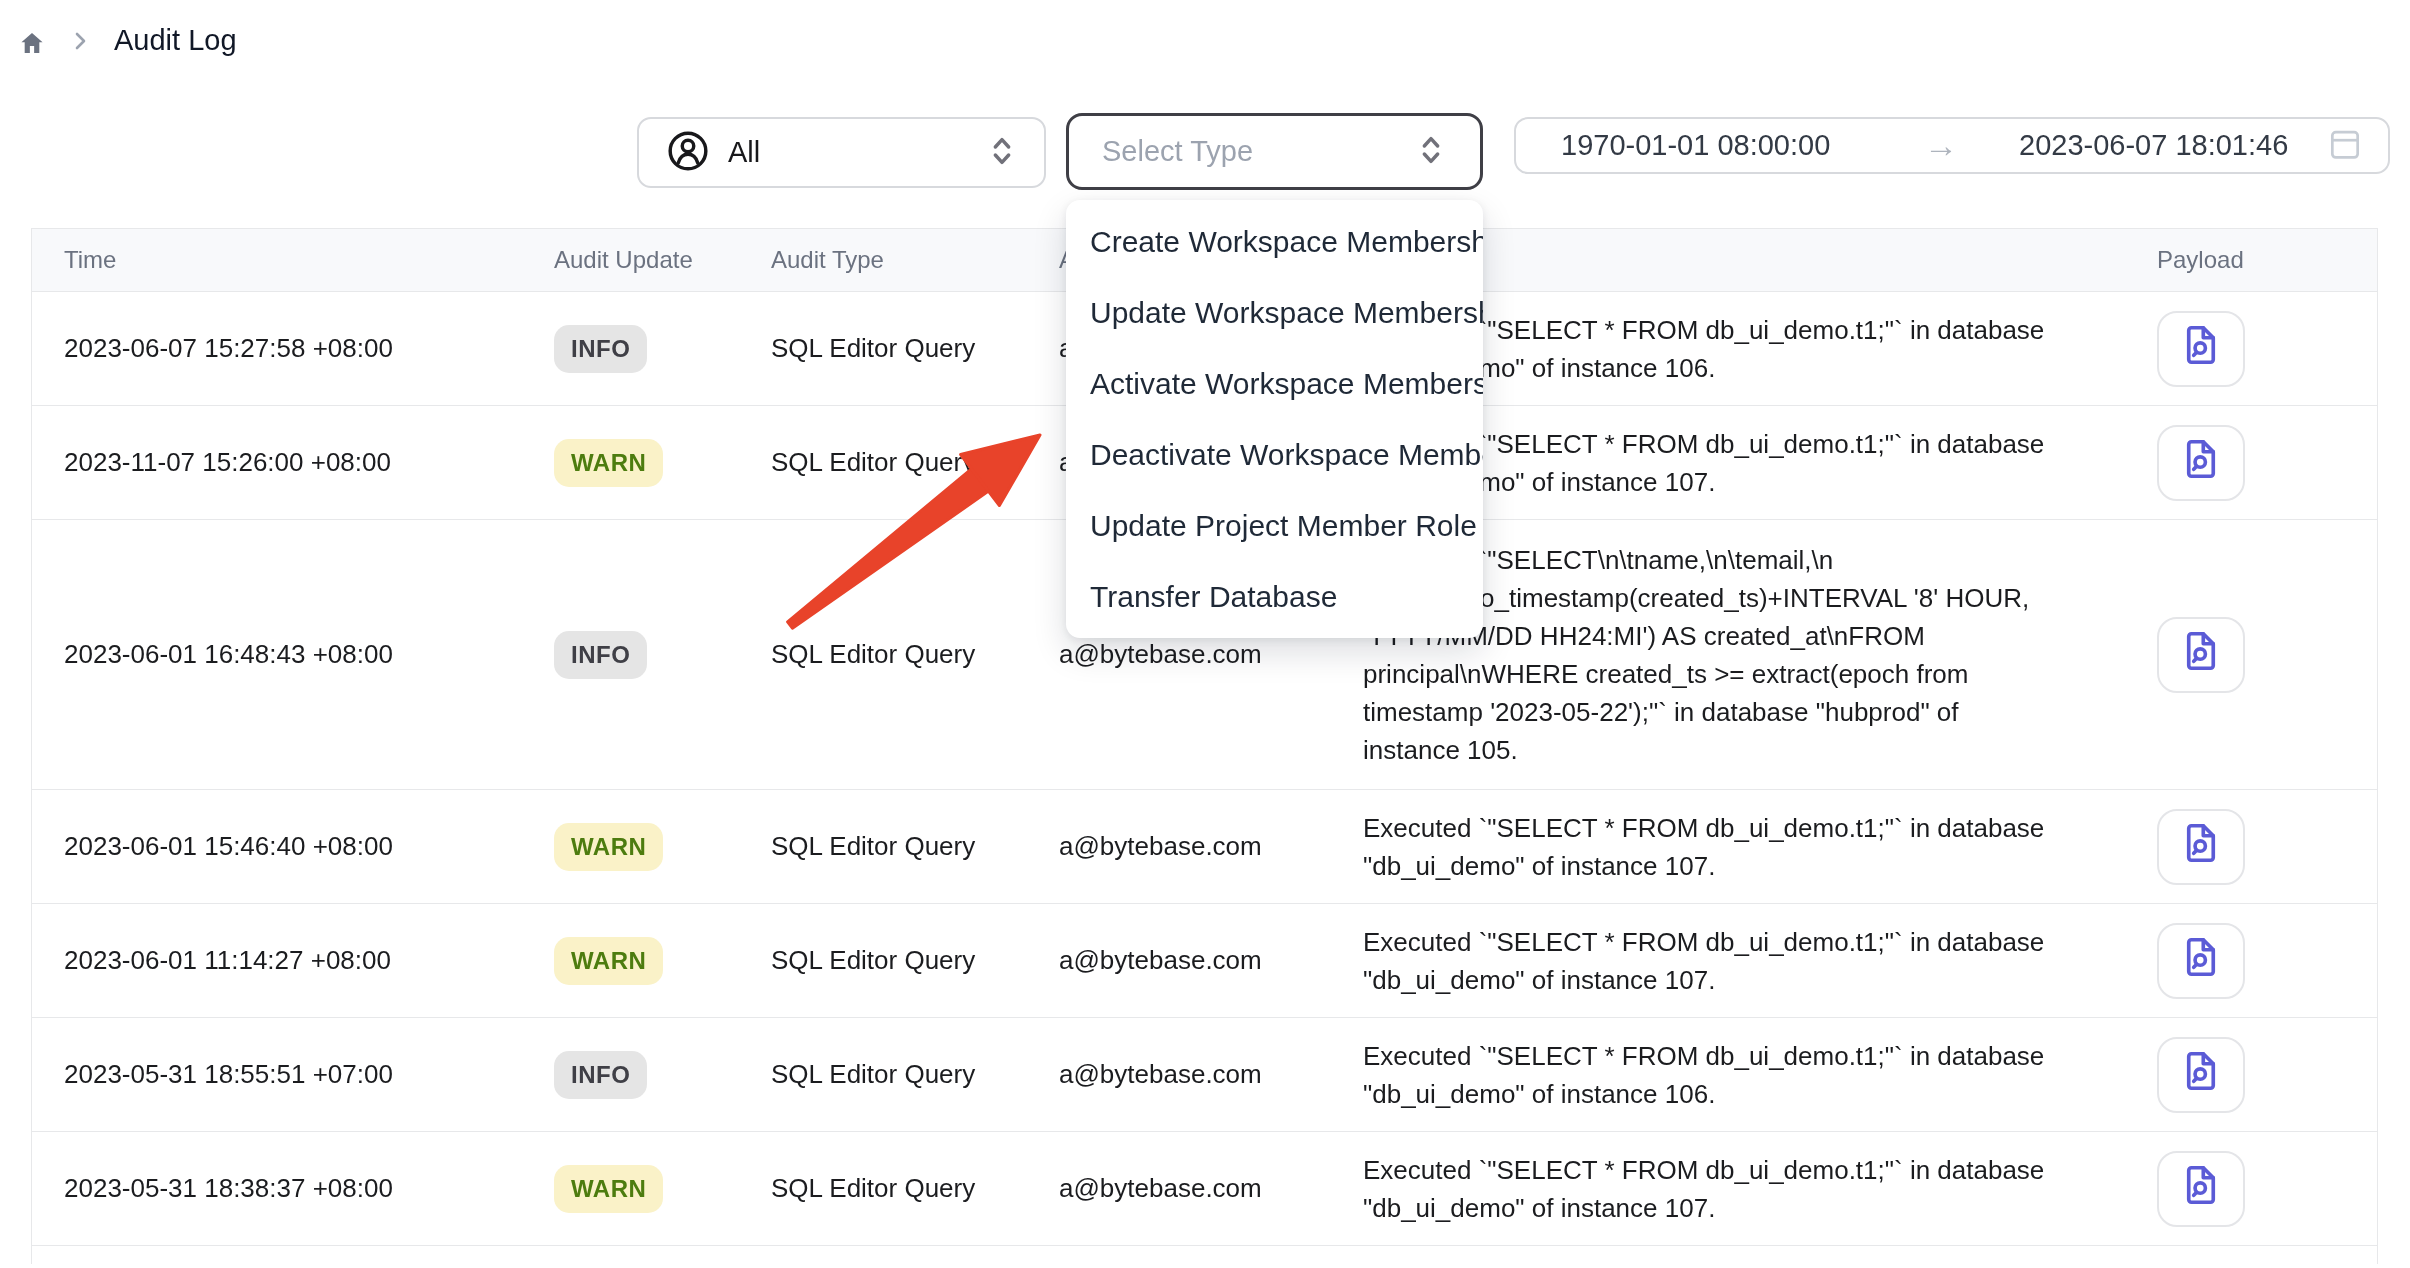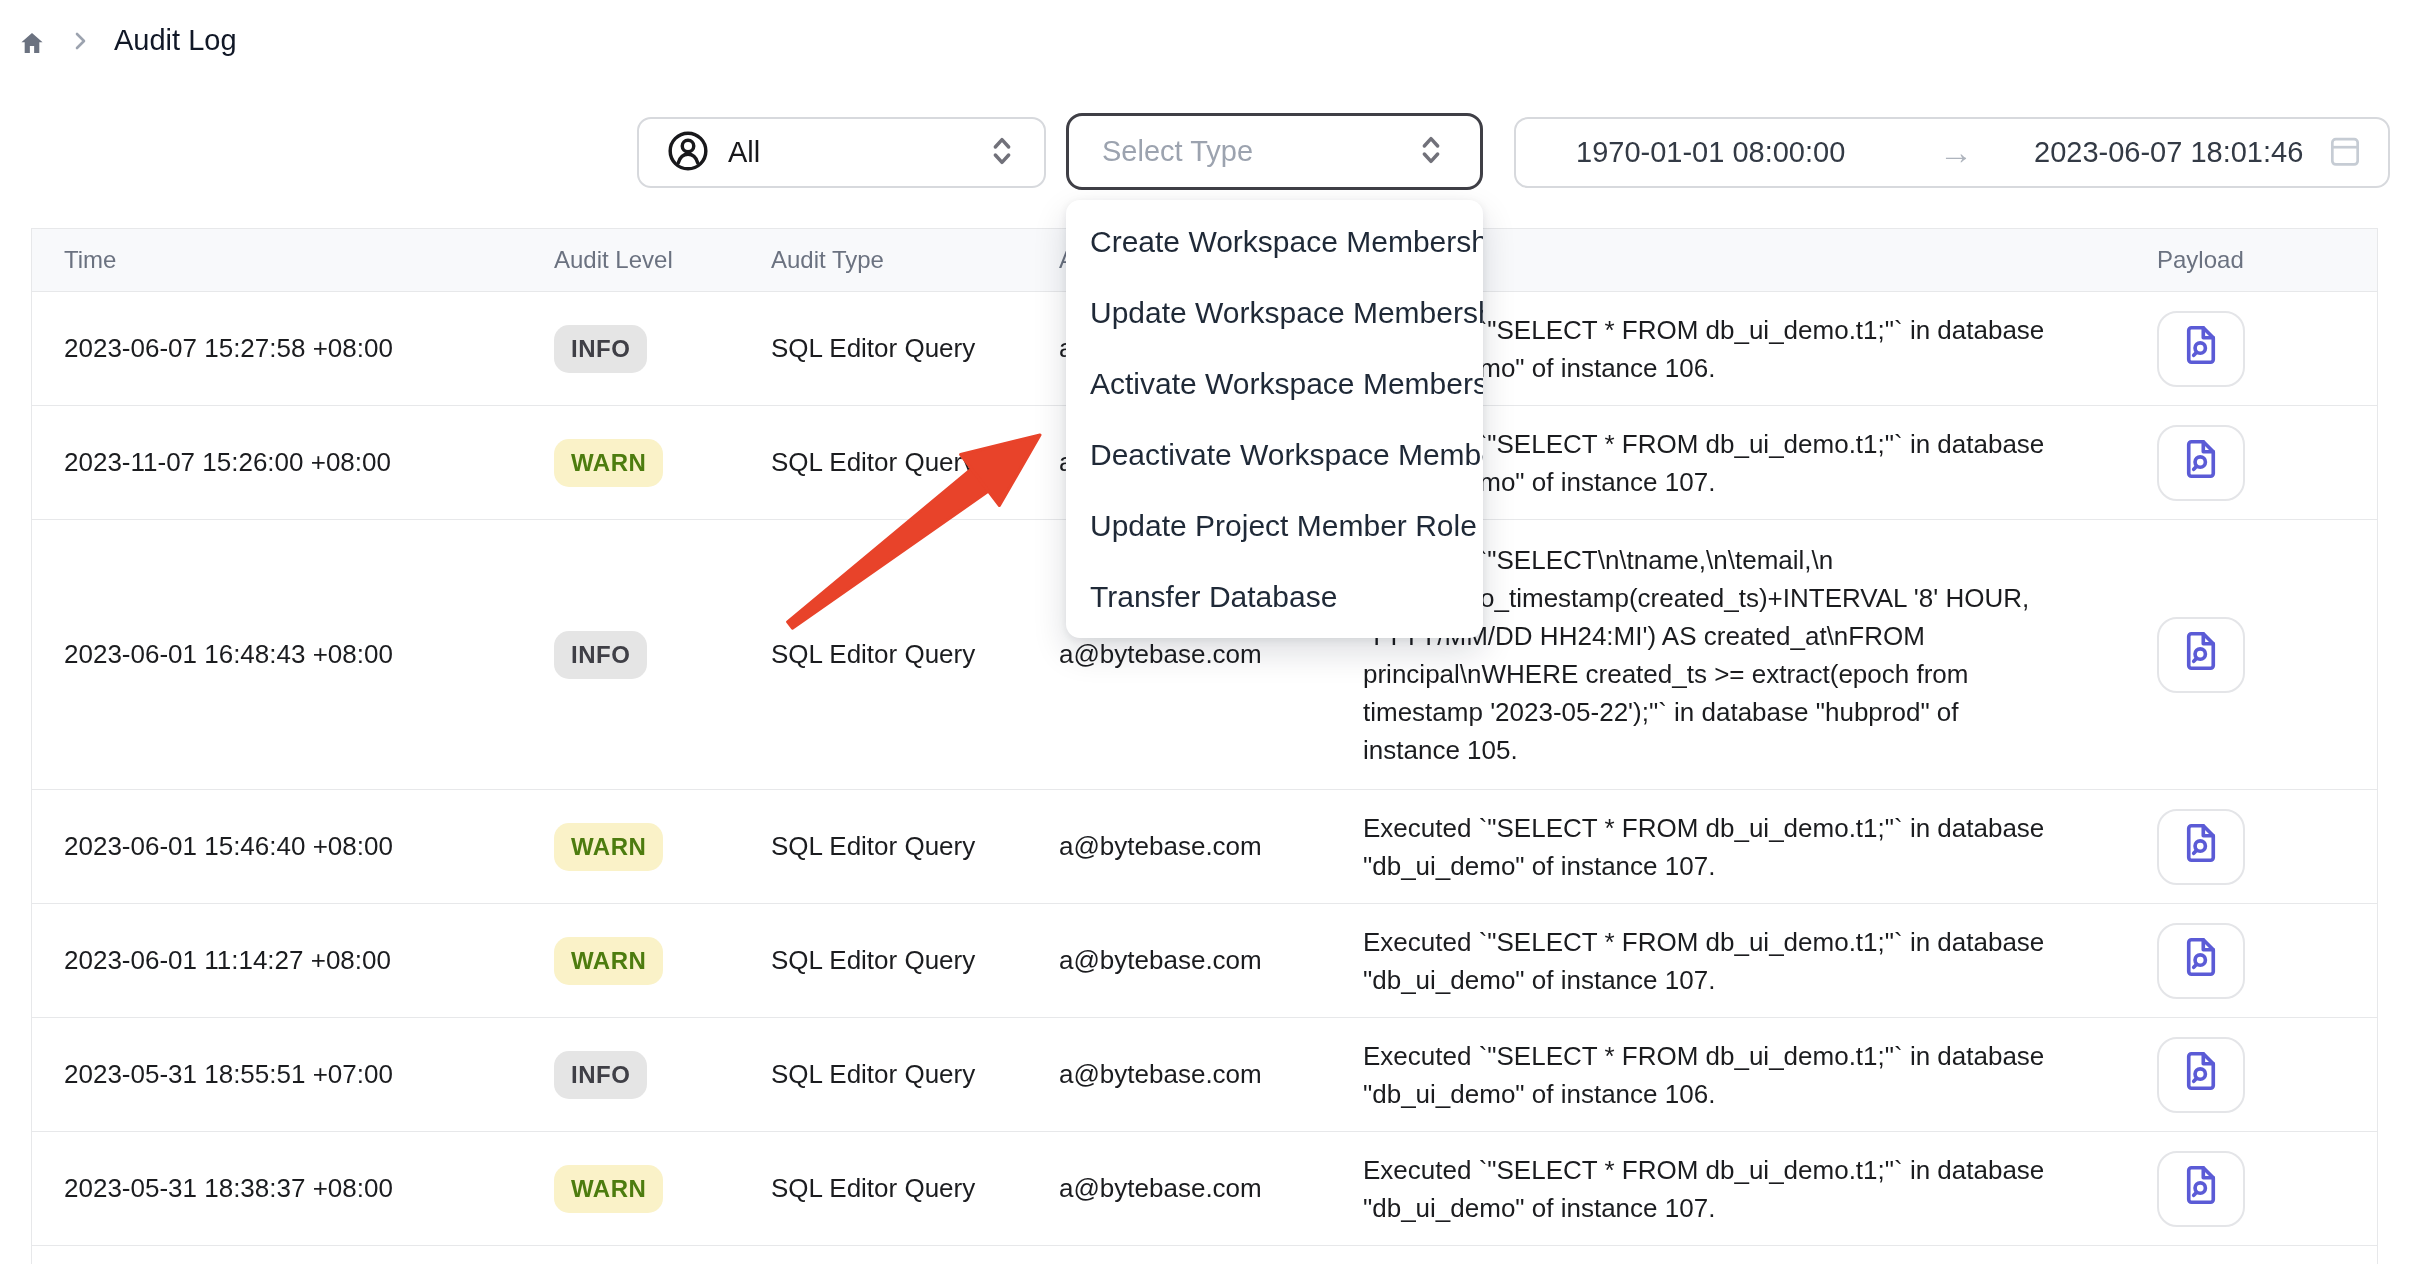--- a/index.html
+++ b/index.html
@@ -14,21 +14,21 @@
 
   
   .select-box { position:absolute; display:flex; align-items:center; background:#fff;
     border:2px solid #d7d9dd; border-radius:14px; }
   .all-select { left:637px; top:117px; width:409px; height:71px; padding:0 26px; gap:17px; }
   .all-select .label { font-size:29px; color:#18181b; }
   .type-select { left:1066px; top:113px; width:417px; height:77px; padding:0 33px;
     border:3.5px solid #3f3f46; border-radius:16px;justify-content:space-between; }
   .type-select .placeholder { font-size:29px; color:#9ca3af; }
   .updown { margin-left:auto; }
-  .date-range { left:1514px; top:117px; width:876px; height:71px; padding:0 24px 0 60px; }
+  .date-range { left:1514px; top:117px; width:876px; height:57px; padding:0 24px 0 45px; }
   .date-range .dr-start, .date-range .dr-end { font-size:29px; color:#333a45; }
   .date-range .dr-start { width:363px; }
   .date-range .dr-arrow { width:95px; color:#aeb4bd; font-size:34px; text-align:left; }
   .date-range .dr-end { flex:1; }
   .date-range .cal { margin-left:auto; }
 
   
   .audit-table { position:absolute; left:31px; top:228px; width:2347px;
     border-left:1px solid #e7e8ea; border-right:1px solid #e7e8ea; border-top:1px solid #e7e8ea; }
   .trow { display:grid; grid-template-columns:509px 216px 288px 304px 792px 238px;
@@ -119,21 +119,21 @@
       <svg width="38" height="38" viewBox="0 0 24 24" fill="none" stroke="#c6ccd4" stroke-width="1.7">
         <rect x="4" y="4.5" width="16" height="16" rx="2.2"></rect>
         <line x1="4" y1="9.6" x2="20" y2="9.6"></line>
       </svg>
     </span>
   </div>
 
   <div class="audit-table">
     <div class="trow thead">
       <div class="cell c-time">Time</div>
-      <div class="cell c-level">Audit Level</div>
+      <div class="cell c-level">Audit Update</div>
       <div class="cell c-type">Audit Type</div>
       <div class="cell c-actor">Actor</div>
       <div class="cell c-comment"></div>
       <div class="cell c-payload">Payload</div>
     </div>
     <div>
         <div class="trow row">
     <div class="cell c-time">2023-06-07 15:27:58 +08:00</div>
     <div class="cell c-level">
             <span class="badge info">INFO</span>

